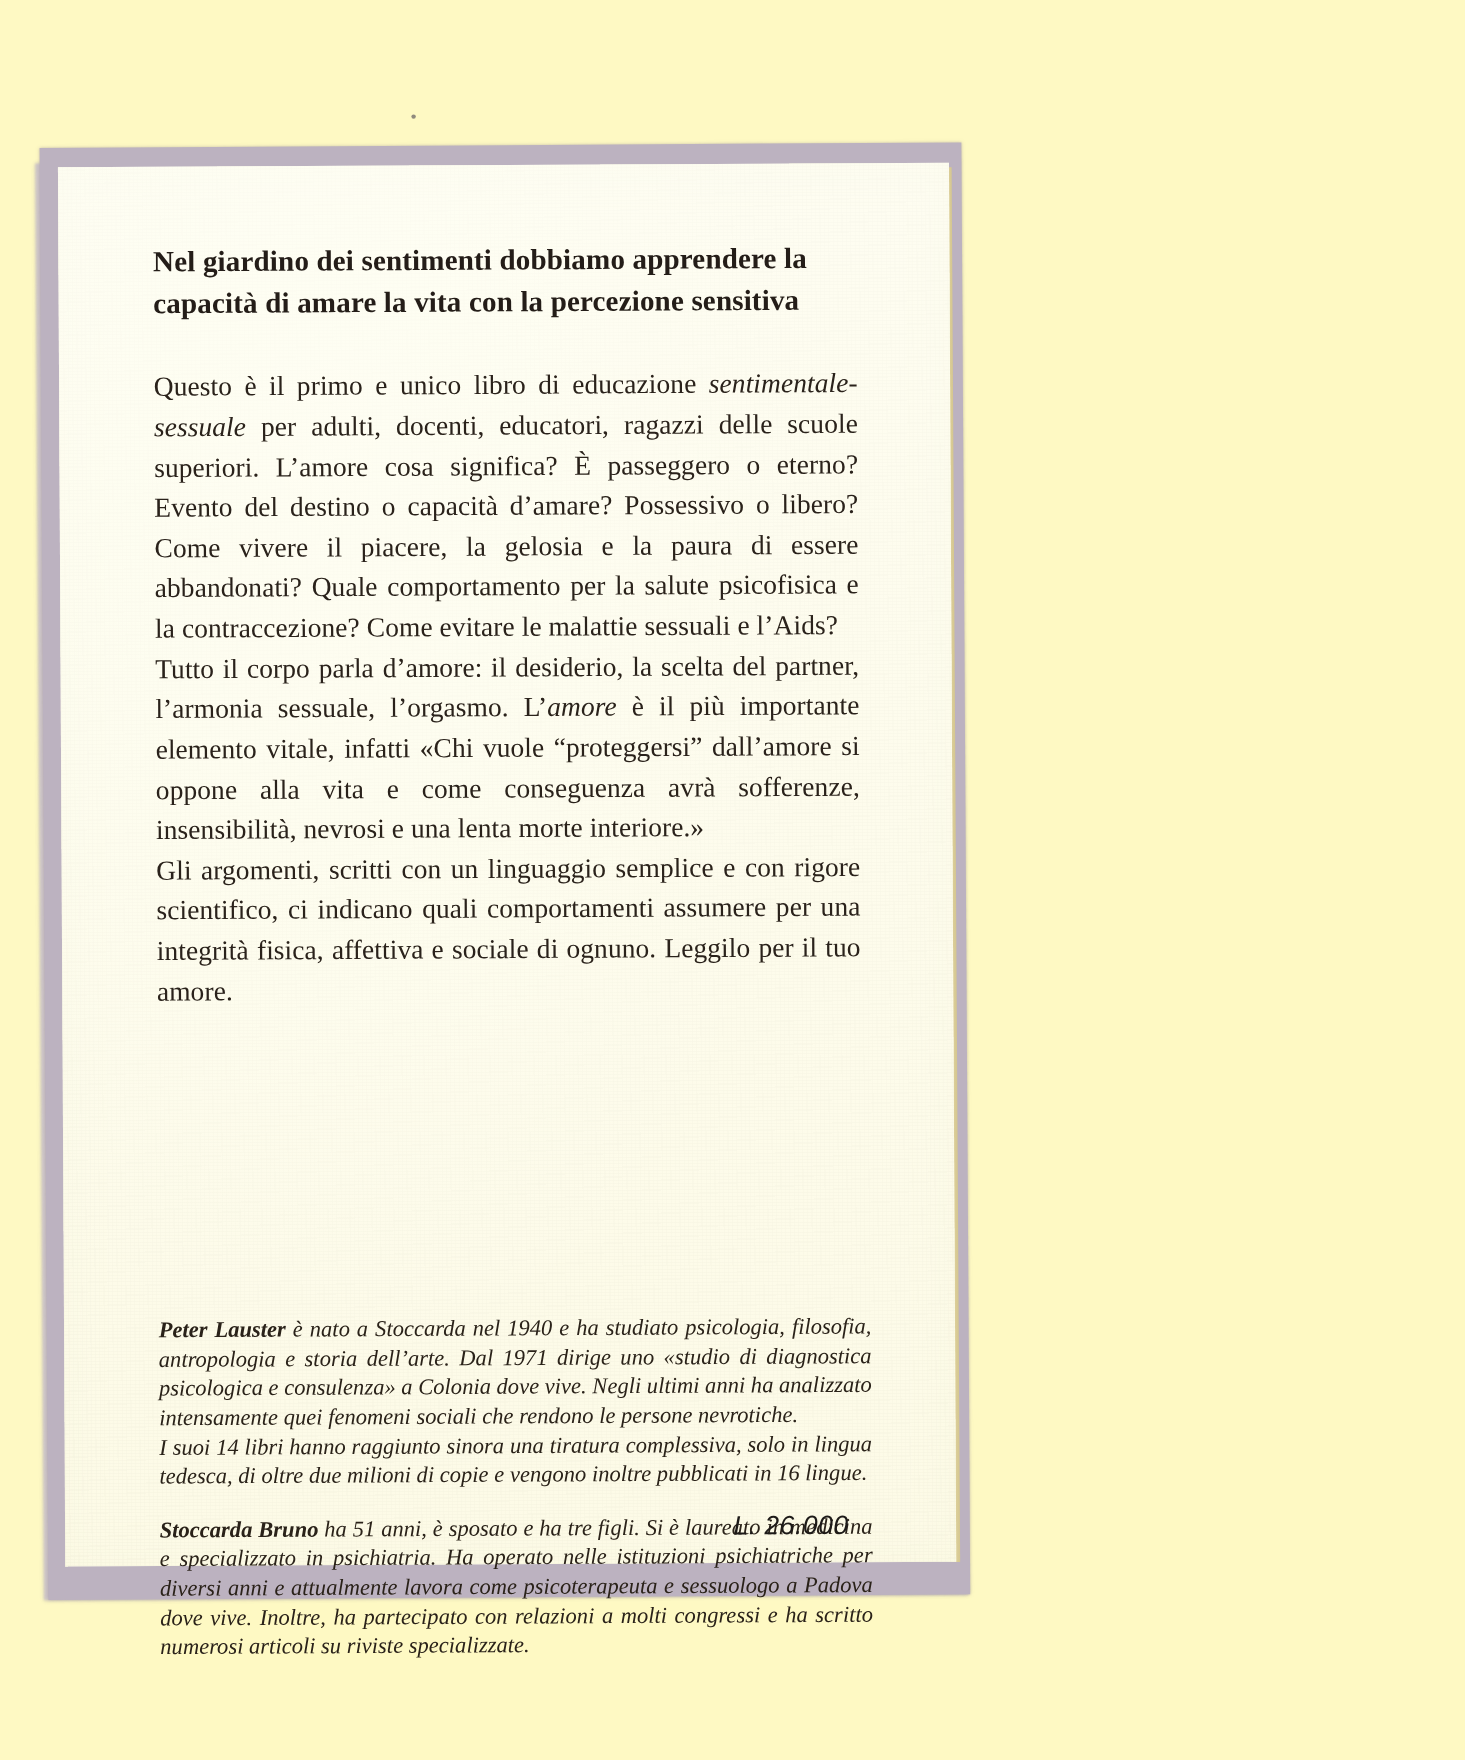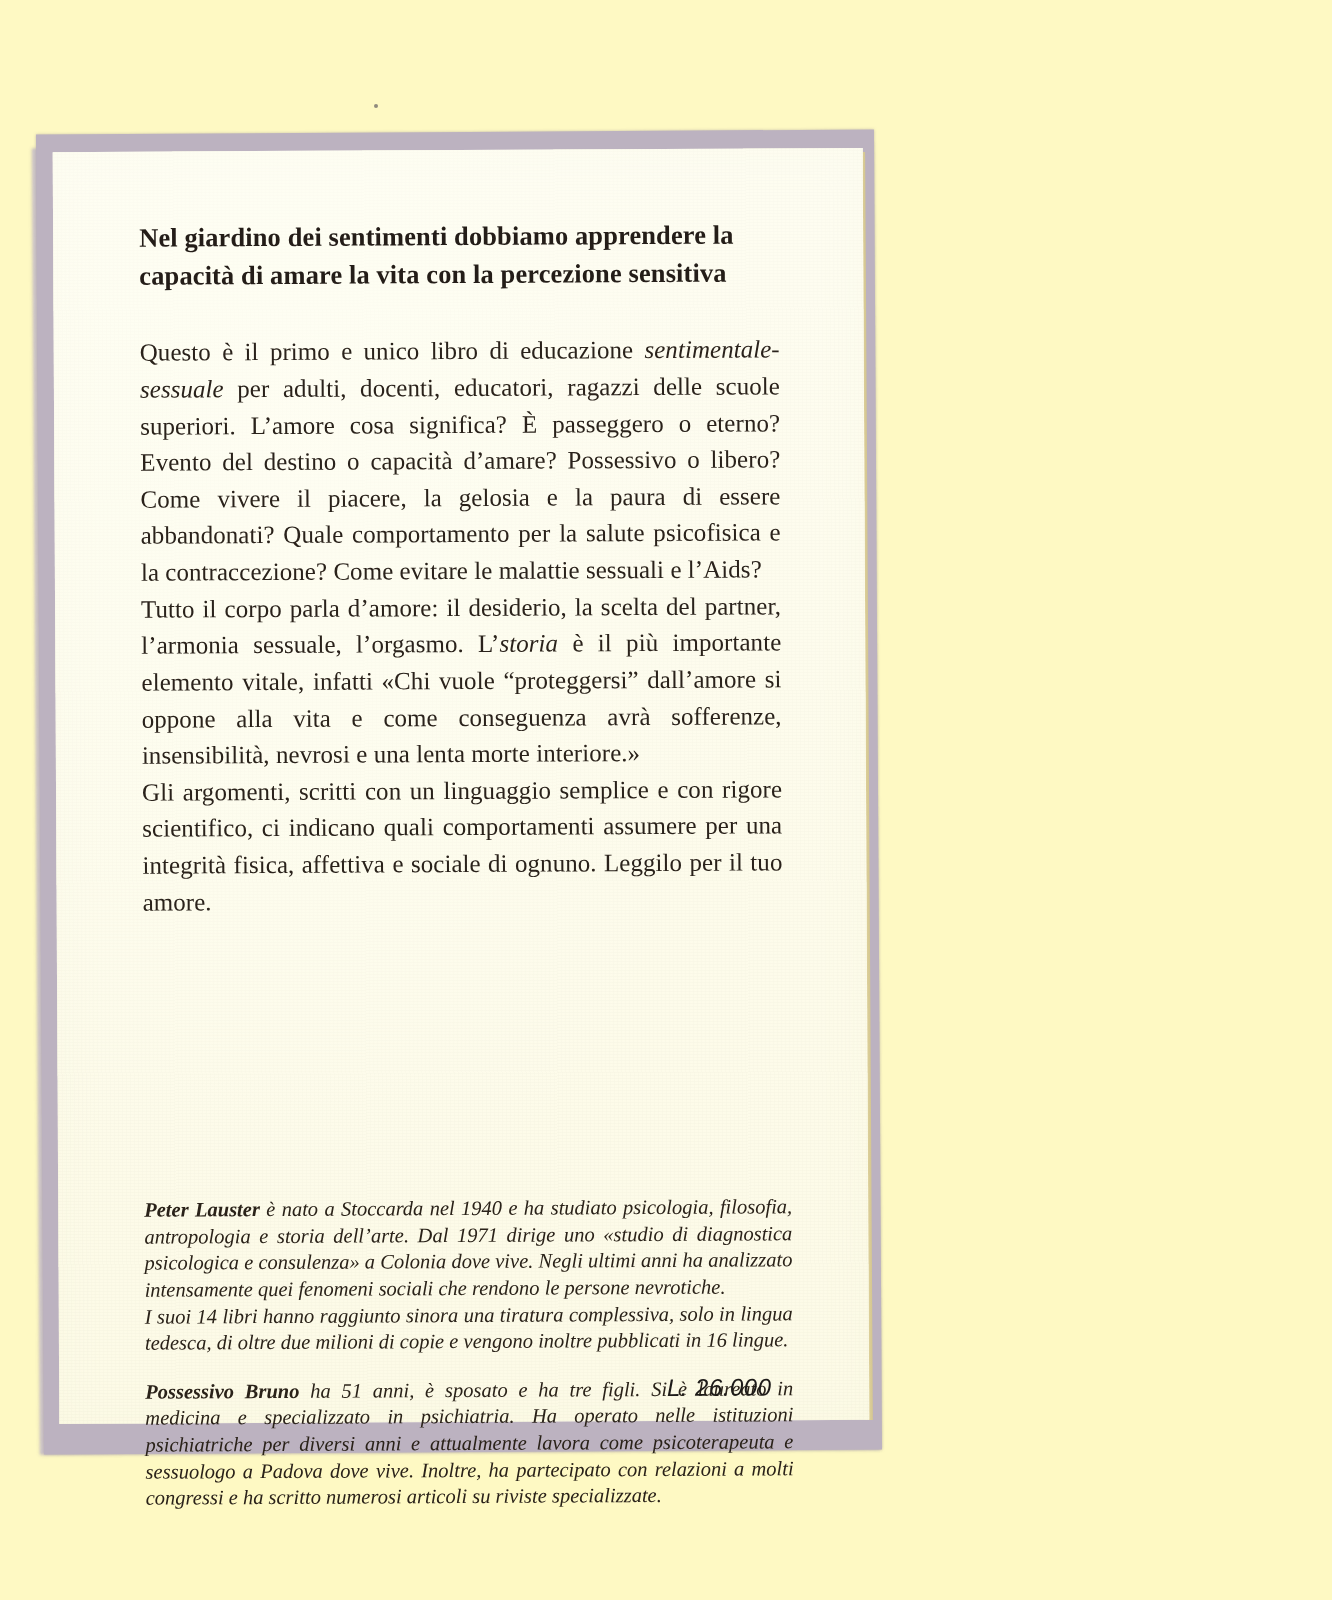--- a/index.html
+++ b/index.html
@@ -185,34 +185,34 @@
   <div class="page-edge-right"></div>
 
   <div class="cover">
 
     <div class="cover-inner">
 
       <h1 class="headline">Nel giardino dei sentimenti dobbiamo apprendere la capacità di amare la vita con la percezione sensitiva</h1>
 
       <div class="body-copy">
         <p><span>Questo è il primo e unico libro di educazione </span><em>sentimentale-sessuale</em><span> per adulti, docenti, educatori, ragazzi delle scuole superiori. L’amore cosa significa? È passeggero o eterno? Evento del destino o capacità d’amare? Possessivo o libero? Come vivere il piacere, la gelosia e la paura di essere abbandonati? Quale comportamento per la salute psicofisica e la contraccezione? Come evitare le malattie sessuali e l’Aids?</span></p>
-        <p><span>Tutto il corpo parla d’amore: il desiderio, la scelta del partner, l’armonia sessuale, l’orgasmo. L’</span><em>storia</em><span> è il più importante elemento vitale, infatti «Chi vuole “proteggersi” dall’amore si oppone alla vita e come conseguenza avrà sofferenze, insensibilità, nevrosi e una lenta morte interiore.»</span></p>
+        <p><span>Tutto il corpo parla d’amore: il desiderio, la scelta del partner, l’armonia sessuale, l’orgasmo. L’</span><em>amore</em><span> è il più importante elemento vitale, infatti «Chi vuole “proteggersi” dall’amore si oppone alla vita e come conseguenza avrà sofferenze, insensibilità, nevrosi e una lenta morte interiore.»</span></p>
         <p><span>Gli argomenti, scritti con un linguaggio semplice e con rigore scientifico, ci indicano quali comportamenti assumere per una integrità fisica, affettiva e sociale di ognuno. Leggilo per il tuo amore.</span></p>
       </div>
 
     </div>
 
     <div class="authors">
       <p>
         <b>Peter Lauster</b><span> è nato a Stoccarda nel 1940 e ha studiato psicologia, filosofia, antropologia e storia dell’arte. Dal 1971 dirige uno «studio di diagnostica psicologica e consulenza» a Colonia dove vive. Negli ultimi anni ha analizzato intensamente quei fenomeni sociali che rendono le persone nevrotiche.</span>
       </p>
       <p>I suoi 14 libri hanno raggiunto sinora una tiratura complessiva, solo in lingua tedesca, di oltre due milioni di copie e vengono inoltre pubblicati in 16 lingue.</p>
       <div class="spacer"></div>
       <p>
-        <b>Possessivo Bruno</b><span> ha 51 anni, è sposato e ha tre figli. Si è laureato in medicina e specializzato in psichiatria. Ha operato nelle istituzioni psichiatriche per diversi anni e attualmente lavora come psicoterapeuta e sessuologo a Padova dove vive. Inoltre, ha partecipato con relazioni a molti congressi e ha scritto numerosi articoli su riviste specializzate.</span>
+        <b>Stoccarda Bruno</b><span> ha 51 anni, è sposato e ha tre figli. Si è laureato in medicina e specializzato in psichiatria. Ha operato nelle istituzioni psichiatriche per diversi anni e attualmente lavora come psicoterapeuta e sessuologo a Padova dove vive. Inoltre, ha partecipato con relazioni a molti congressi e ha scritto numerosi articoli su riviste specializzate.</span>
       </p>
     </div>
 
     <div class="price">L. 26.000</div>
 
     <div class="grain"></div>
   </div>
 
 </div>
 

